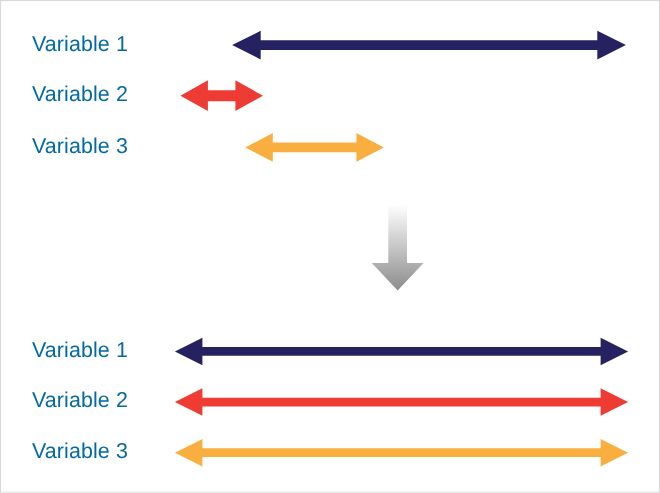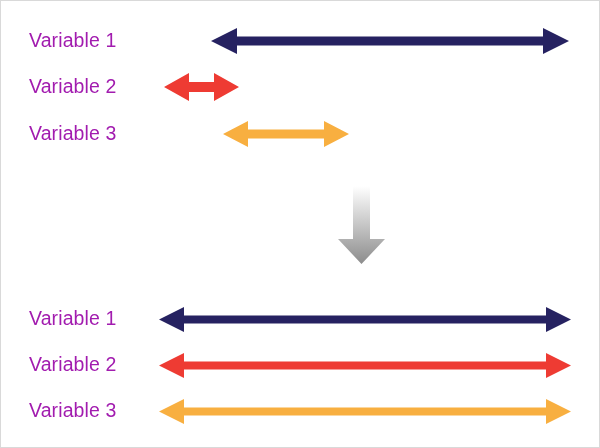--- a/index.html
+++ b/index.html
@@ -16,21 +16,21 @@
     height: 448px;
     background: #ffffff;
     border: 1px solid #d9d9d9;
     box-sizing: border-box;
     overflow: hidden;
   }
   .row-label {
     position: absolute;
     left: 28px;
     font-size: 19.5px;
-    color: #a21caf;
+    color: #0369a1;
     letter-spacing: 0.1px;
     white-space: nowrap;
     transform: translateY(-50%);
     line-height: 1;
   }
   .arrow-svg {
     position: absolute;
     overflow: visible;
   }
   .gray-arrow-svg {

